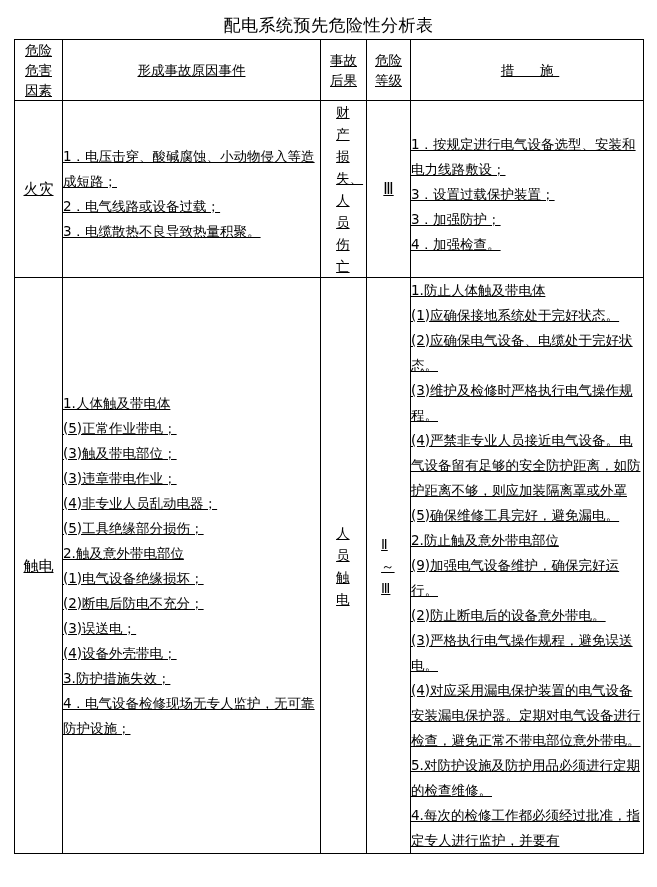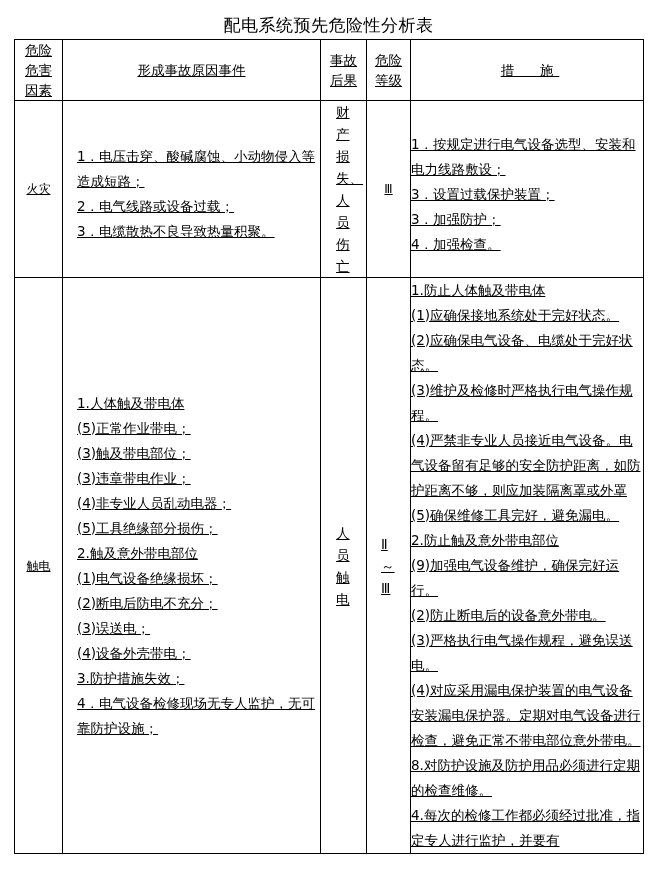--- a/index.html
+++ b/index.html
@@ -56,39 +56,39 @@
     display: block;
   }
   .hdr-spaced {
     letter-spacing: 6px;
     padding-left: 6px;
   }
 
   
   .cell-center {
     text-align: center;
-    font-size: 12px;
+    font-size: 15px;
     line-height: 22px;
     padding: 4px 2px;
   }
   .cell-center-narrow {
     text-align: left;
     font-size: 13.5px;
     line-height: 22px;
     padding: 4px 1px;
   }
   .cell-text {
     font-size: 13.5px;
     line-height: 25px;
     padding: 8px 10px 10px 10px;
     text-align: left;
     vertical-align: top;
   }
   .cell-text.pad-left-more {
-    padding-left: 14px;
+    padding-left: 0;
   }
   .cell-text p {
     margin: 0;
   }
   .row-fire .cell-text {
     padding-top: 10px;
   }
   .vert-label {
     text-align: center;
   }
@@ -186,19 +186,19 @@
           <p>(1)应确保接地系统处于完好状态。</p>
           <p>(2)应确保电气设备、电缆处于完好状态。</p>
           <p>(3)维护及检修时严格执行电气操作规程。</p>
           <p>(4)严禁非专业人员接近电气设备。电气设备留有足够的安全防护距离，如防护距离不够，则应加装隔离罩或外罩</p>
           <p>(5)确保维修工具完好，避免漏电。</p>
           <p>2.防止触及意外带电部位</p>
           <p>(9)加强电气设备维护，确保完好运行。</p>
           <p>(2)防止断电后的设备意外带电。</p>
           <p>(3)严格执行电气操作规程，避免误送电。</p>
           <p>(4)对应采用漏电保护装置的电气设备安装漏电保护器。定期对电气设备进行检查，避免正常不带电部位意外带电。</p>
-          <p>8.对防护设施及防护用品必须进行定期的检查维修。</p>
+          <p>5.对防护设施及防护用品必须进行定期的检查维修。</p>
           <p>4.每次的检修工作都必须经过批准，指定专人进行监护，并要有</p>
         </td>
       </tr>
     </tbody>
   </table>
 </div>
 
 </body></html>

